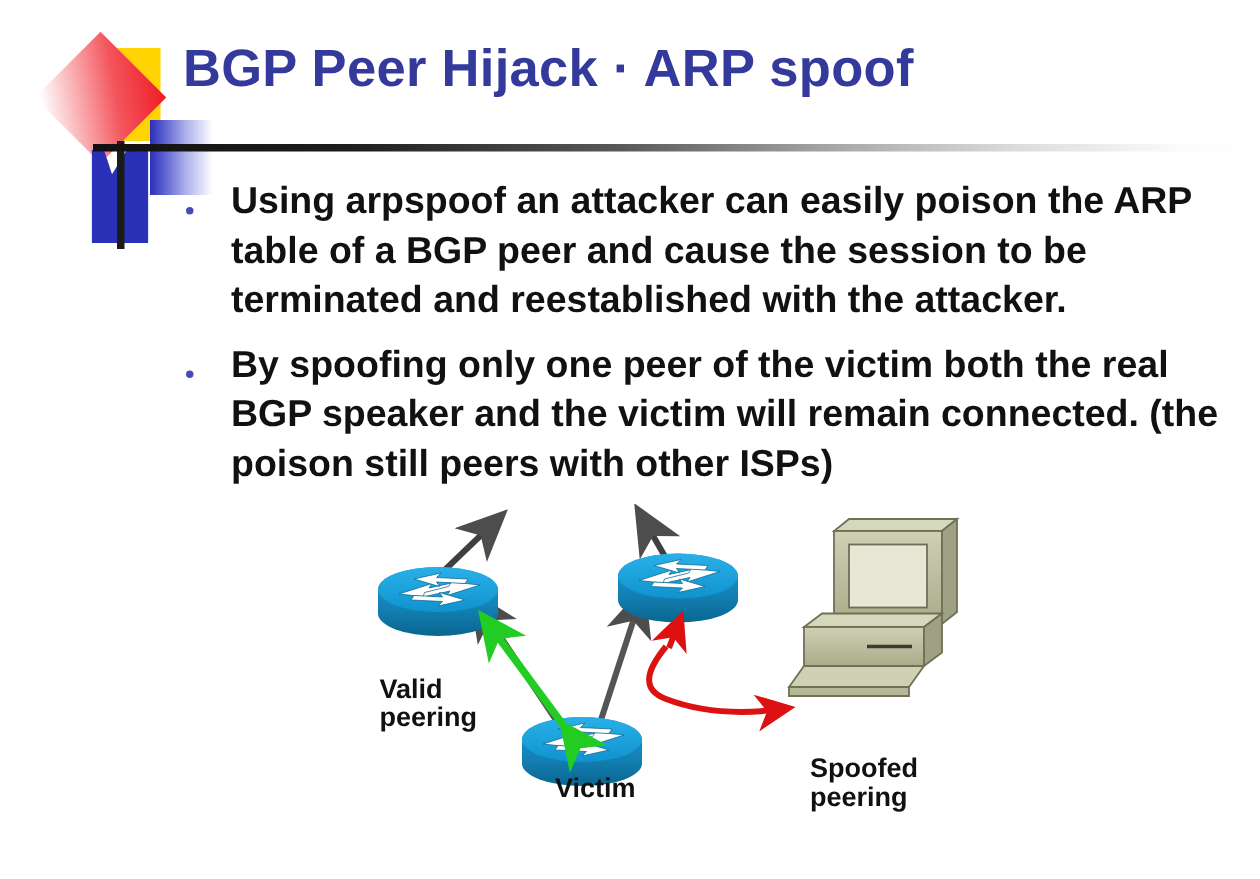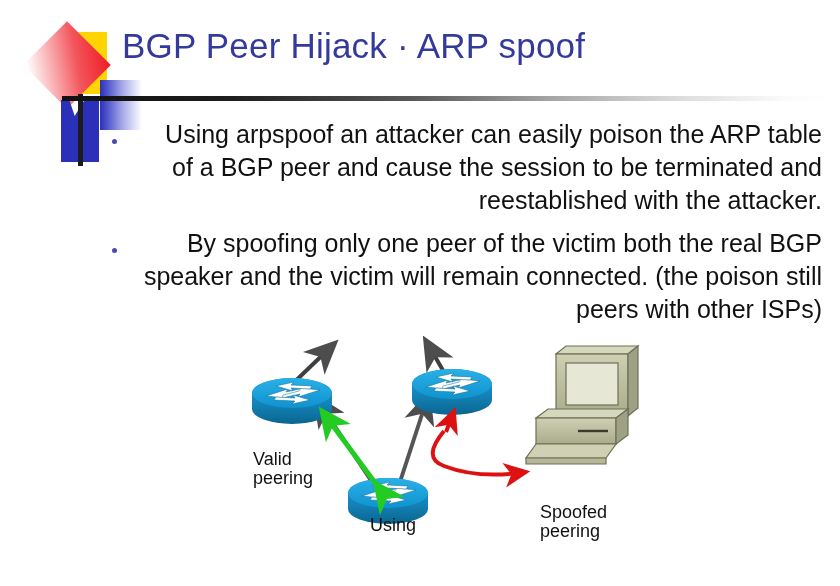--- a/index.html
+++ b/index.html
@@ -14,20 +14,21 @@
     overflow: hidden;
     font-family: "Liberation Sans", sans-serif;
     -webkit-font-smoothing: antialiased;
   }
 
   
   #slide {
     position: absolute;
     inset: 0;
     background: #ffffff;
+    font-weight: bold;
   }
 
   
   .logo-cluster {
     position: absolute;
     left: 40px;
     top: 22px;
     width: 95px;
     height: 150px;
   }
@@ -93,24 +94,23 @@
     left: 62px;
     top: 96px;
     width: 770px;
     height: 5px;
     background: linear-gradient(90deg, #111111 0%, #1d1d1d 22%, #5a5a5a 46%, #a7a7a7 64%, #dcdcdc 80%, #fbfbfb 94%, #ffffff 100%);
   }
 
   
   .bullets {
     position: absolute;
-    left: 112px;
+    left: 124px;
     top: 118px;
     width: 710px;
-    text-align: right;
   }
   .bullet-row {
     display: flex;
     align-items: flex-start;
     margin-bottom: 10px;
   }
   .bullet-dot {
     flex: 0 0 auto;
     width: 30px;
     padding-top: 12px;
@@ -283,19 +283,19 @@
         <line x1="348" y1="95" x2="378" y2="95" stroke="#3a3b2b" stroke-width="2.4"></line>
 
         <polygon points="306,108 386,108 376,122 296,122" fill="#cfd0b4" stroke="#6f7056" stroke-width="1.2"></polygon>
         <polygon points="296,122 376,122 376,128 296,128" fill="#b5b798" stroke="#6f7056" stroke-width="1.2"></polygon>
       </g>
     </svg>
 
     <div class="diagram-label lbl-valid">Valid
 peering</div>
 
-    <div class="diagram-label lbl-victim">Using</div>
+    <div class="diagram-label lbl-victim">Victim</div>
 
     <div class="diagram-label lbl-spoofed">Spoofed
 peering</div>
   </div>
 
 </div>
 
 </body></html>

